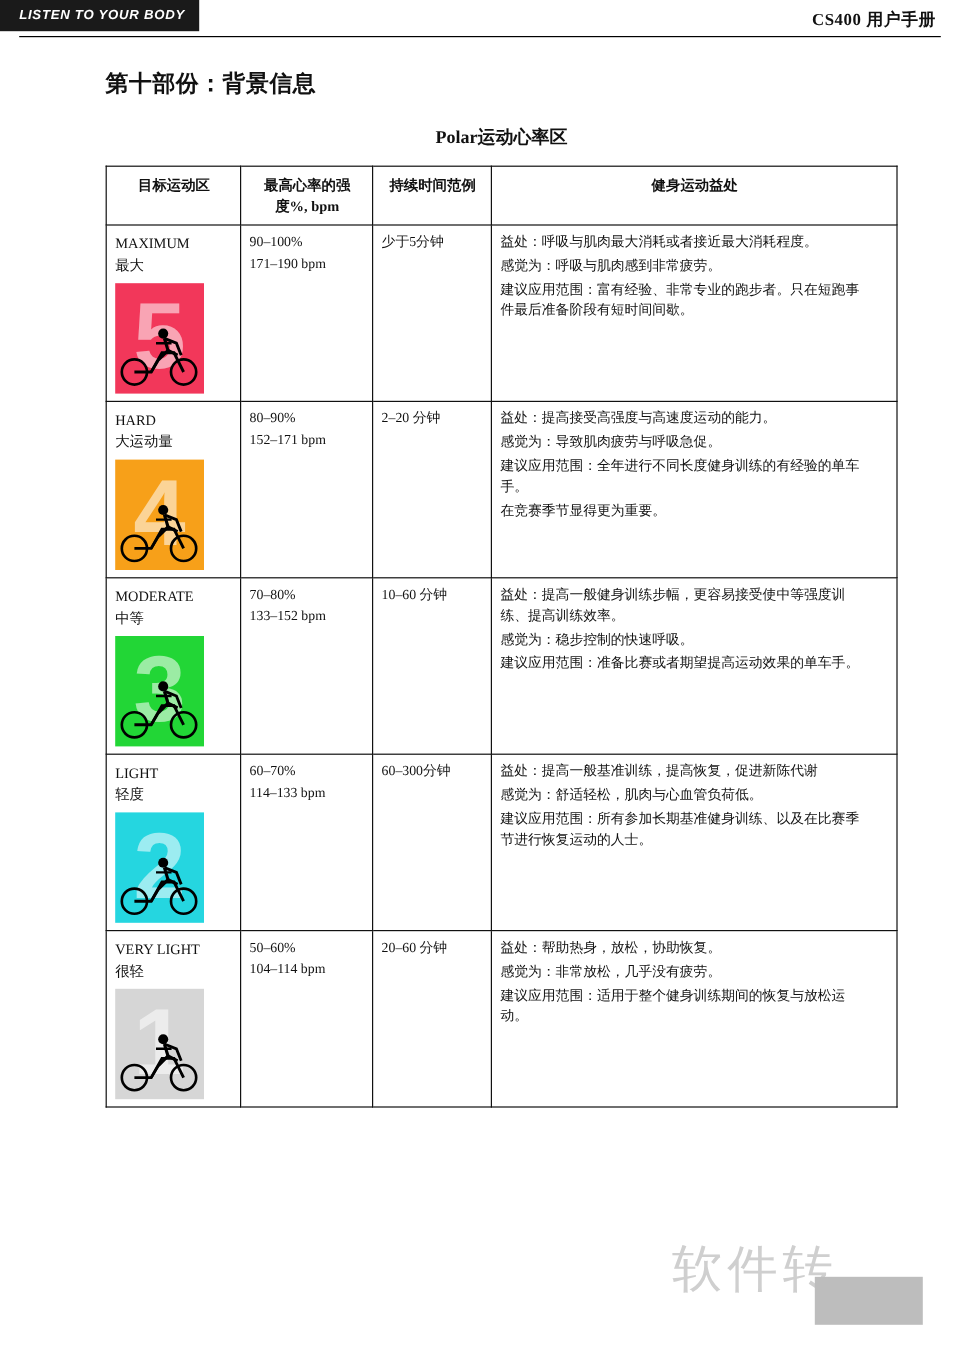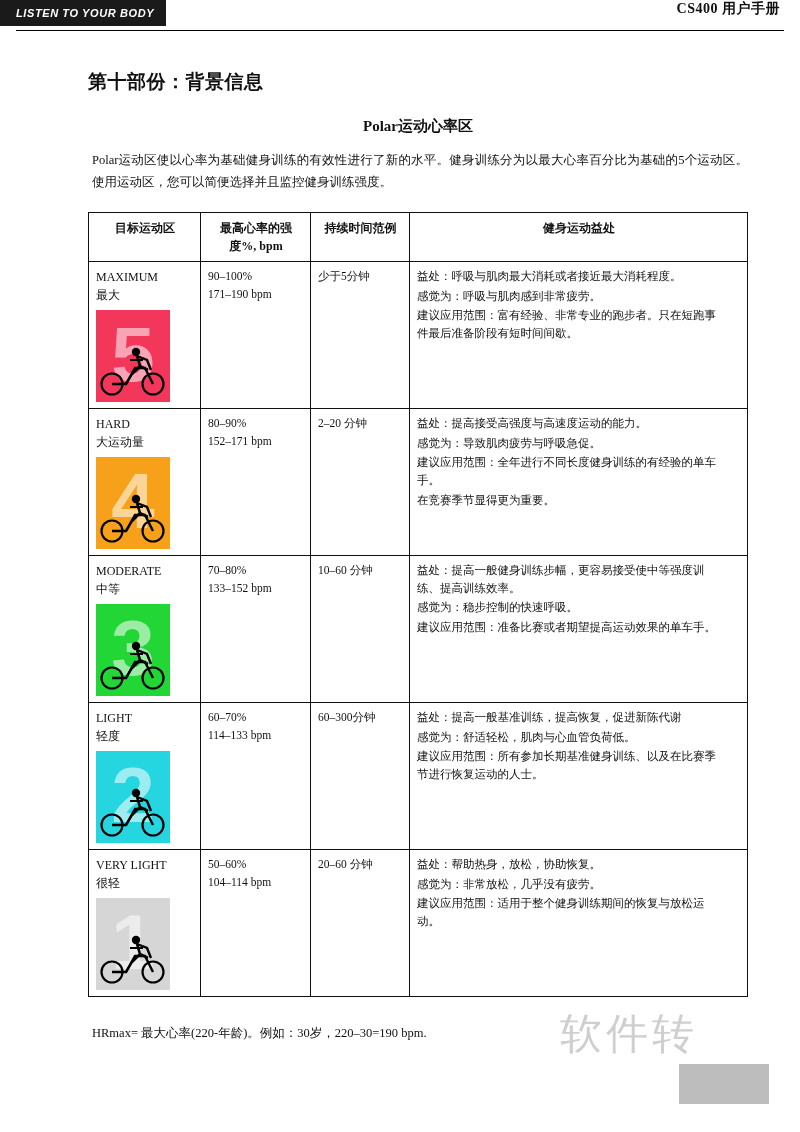--- a/index.html
+++ b/index.html
@@ -19,21 +19,21 @@
     width: 800px;
     height: 1132px;
     position: relative;
     box-sizing: border-box;
   }
   
   .header {
     position: relative;
     height: 26px;
     display: flex;
-    align-items: flex-start;
+    align-items: flex-end;
     justify-content: space-between;
     padding: 0 14px 0 0;
   }
   .brand-tag {
     background: #1a1a1a;
     color: #ffffff;
     font-family: "Liberation Sans", sans-serif;
     font-style: italic;
     font-weight: bold;
     font-size: 11px;
@@ -55,21 +55,21 @@
     border-top: 1.5px solid #000;
     margin: 4px 16px 0 16px;
   }
   
   .content {
     padding: 18px 52px 0 88px;
   }
   h1.section-title {
     font-size: 19px;
     font-weight: bold;
-    margin: 20px 0 22px 0;
+    margin: 8px 0 22px 0;
     letter-spacing: 0.5px;
   }
   h2.sub-title {
     font-size: 15px;
     font-weight: bold;
     margin: 0 0 14px 0;
     text-align: center;
   }
   p.intro {
     font-size: 12.5px;
@@ -144,21 +144,21 @@
   .benefit-line { margin: 0 16px 2px 0; }
   .hr-note {
     font-size: 12.5px;
     margin: 26px 0 0 4px;
     line-height: 1.6;
   }
   
   .watermark {
     position: absolute;
     left: 560px;
-    top: 1006px;
+    top: 1030px;
     font-family: Liberation Serif, serif;
     font-size: 42px;
     color: #cfcfcf;
     letter-spacing: 4px;
     white-space: nowrap;
   }
   .watermark-block {
     position: absolute;
     left: 679px;
     top: 1064px;
@@ -183,21 +183,20 @@
 
   <div class="header">
     <div class="brand-tag">LISTEN TO YOUR BODY</div>
     <div class="header-right">CS400 用户手册</div>
   </div>
   <div class="header-rule"></div>
 
   <div class="content">
     <h1 class="section-title">第十部份：背景信息</h1>
     <h2 class="sub-title">Polar运动心率区</h2>
-    <p class="intro">Polar运动区使以心率为基础健身训练的有效性进行了新的水平。健身训练分为以最大心率百分比为基础的5个运动区。使用运动区，您可以简便选择并且监控健身训练强度。</p>
 
     <table class="zones">
       <colgroup>
         <col class="c1">
           <col class="c2">
           <col class="c3">
           <col class="c4">
       </colgroup>
       <thead>
         <tr>
@@ -380,18 +379,17 @@
           <td>20–60 分钟</td>
           <td>
             <p class="benefit-line">益处：帮助热身，放松，协助恢复。</p>
             <p class="benefit-line">感觉为：非常放松，几乎没有疲劳。</p>
             <p class="benefit-line">建议应用范围：适用于整个健身训练期间的恢复与放松运动。</p>
           </td>
         </tr>
       </tbody>
     </table>
 
-    <p class="hr-note">HRmax= 最大心率(220-年龄)。例如：30岁，220–30=190 bpm.</p>
   </div>
 
   <div class="watermark">软件转</div>
   <div class="watermark-block"></div>
 </div>
 
 </body></html>

